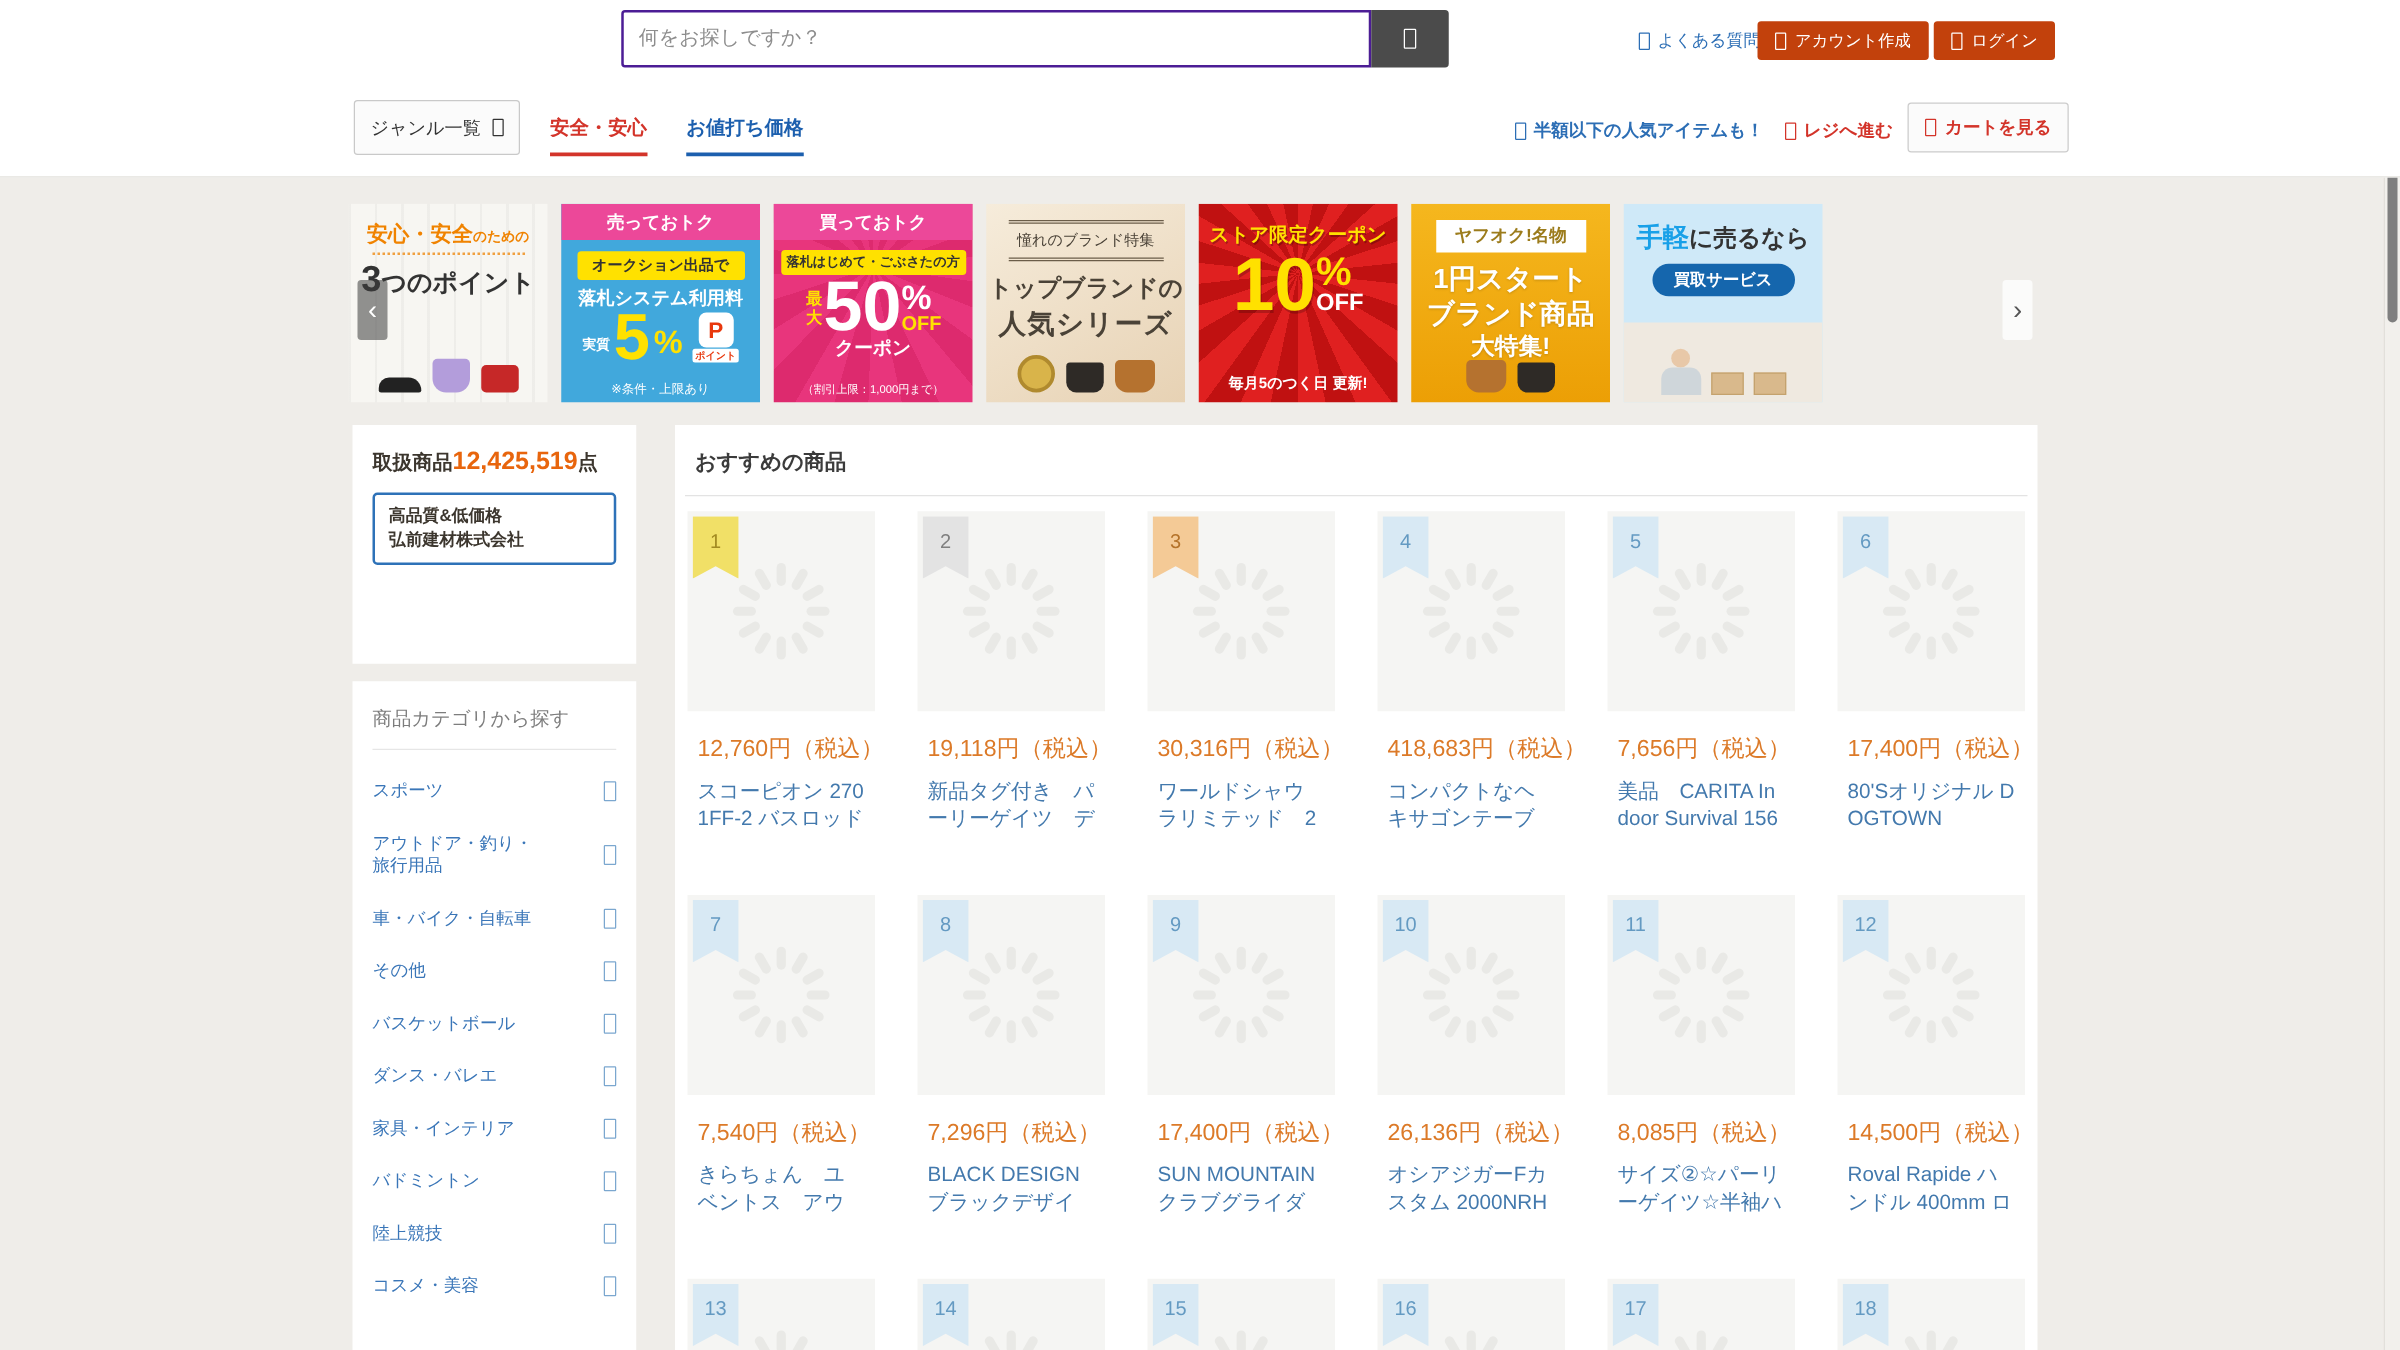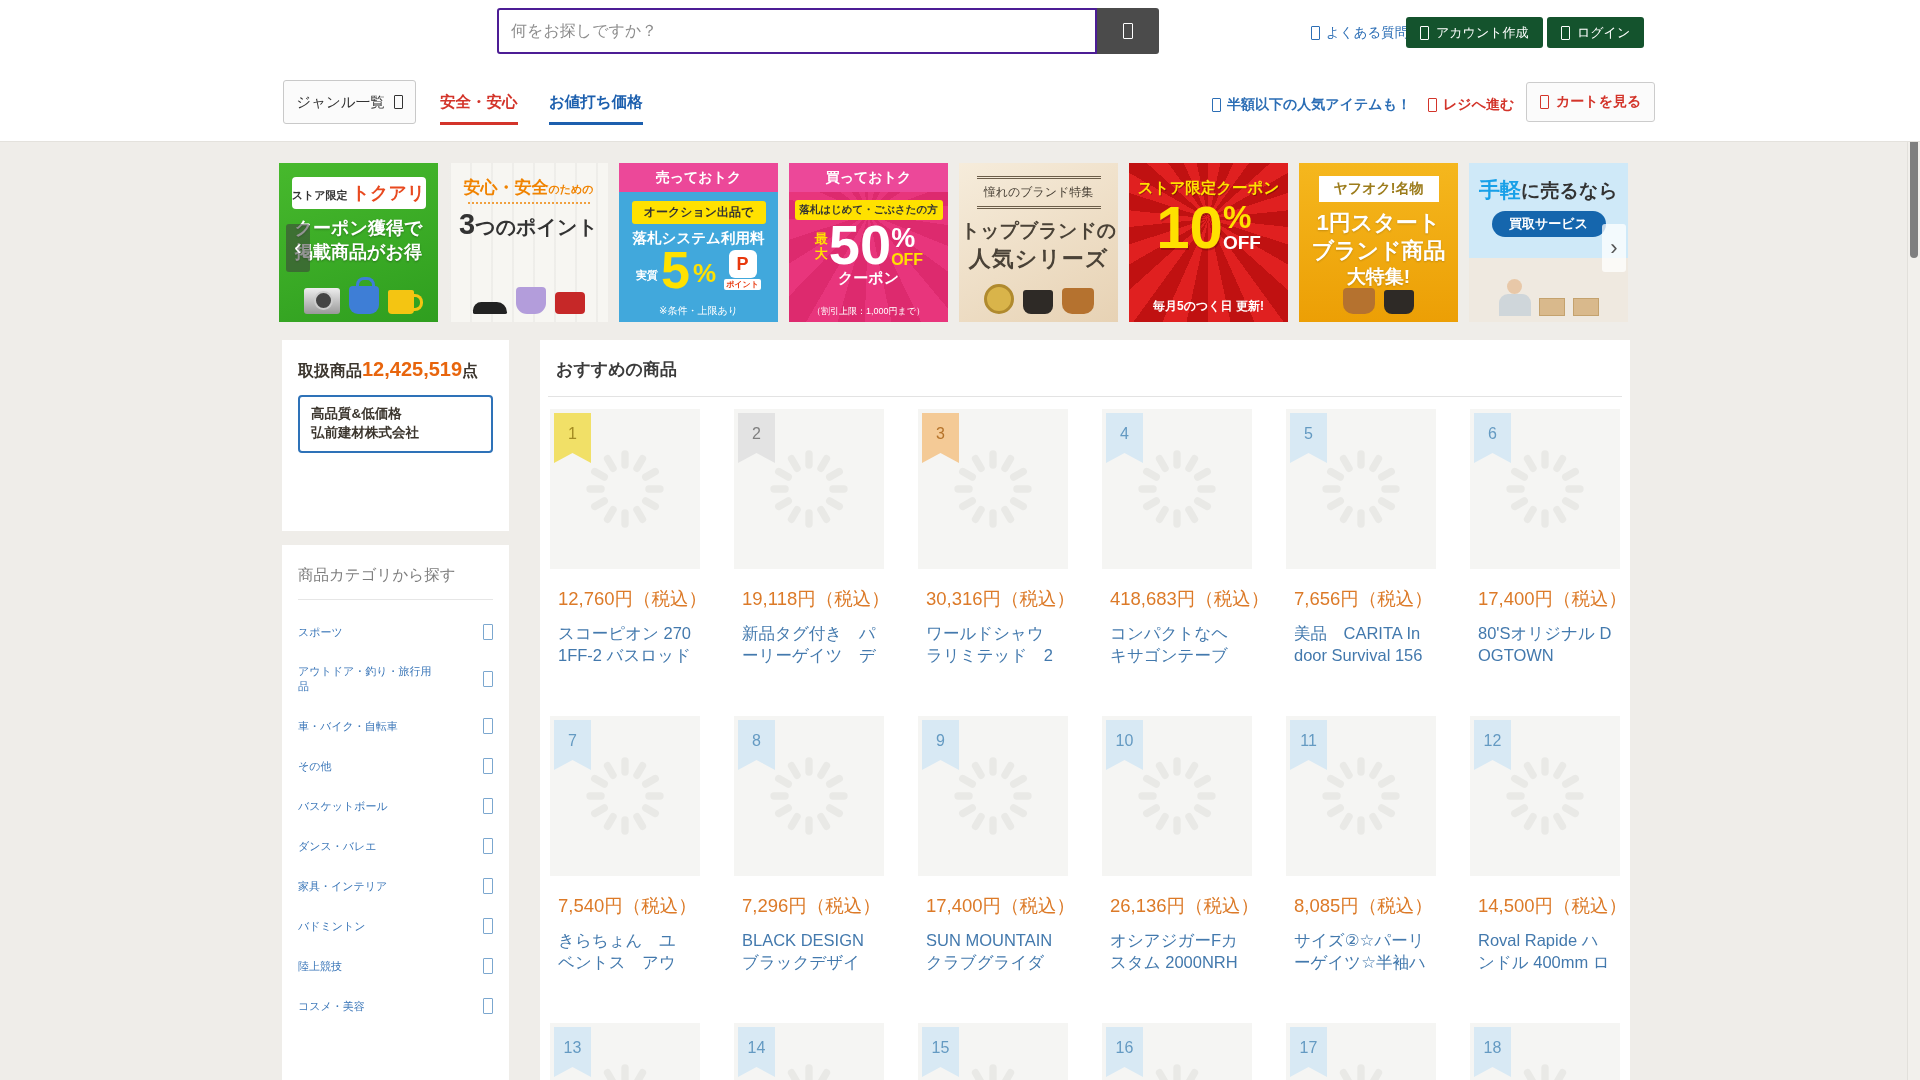--- a/index.html
+++ b/index.html
@@ -13,21 +13,21 @@
   .logo{position:absolute;left:282px;top:6px;width:202px;height:53px;background:#fcd43e;color:#161616;
         font-weight:bold;font-size:42px;text-align:center;line-height:52px;letter-spacing:1px;cursor:pointer;}
   .search{position:absolute;left:497px;top:8px;height:46px;display:flex;}
   .search input{width:600px;height:46px;box-sizing:border-box;border:2px solid #4c1d95;border-radius:3px 0 0 3px;
         font-size:16px;padding:0 12px;outline:none;color:#333;font-family:inherit;}
   .search input::placeholder{color:#8d8d8d;}
   .search-btn{width:62px;height:46px;background:#4b4b4b;border:none;border-radius:0 3px 3px 0;color:#fff;
         display:flex;align-items:center;justify-content:center;cursor:pointer;}
   .faq{position:absolute;left:1311px;top:24px;color:#2c6eb5;font-size:13.5px;display:flex;gap:6px;align-items:center;
         cursor:pointer;text-decoration:none;}
-  .btn-dark{position:absolute;top:17px;height:31px;background:#14532d;color:#fff;border:none;border-radius:3px;
+  .btn-dark{position:absolute;top:17px;height:31px;background:#c2410c;color:#fff;border:none;border-radius:3px;
         font-size:13px;padding:0 14px;display:flex;align-items:center;gap:7px;cursor:pointer;font-family:inherit;}
   .btn-acct{left:1406px;} .btn-login{left:1547px;}
 
   .genre-btn{position:absolute;left:283px;top:80px;width:133px;height:44px;background:#fbfbfb;border:1px solid #c9c9c9;
         border-radius:3px;font-size:14.5px;color:#333;display:flex;align-items:center;justify-content:center;gap:9px;
         cursor:pointer;font-family:inherit;}
   .tab{position:absolute;top:92px;font-size:15.5px;font-weight:bold;padding-bottom:9px;cursor:pointer;}
   .tab-safe{left:440px;color:#d3342a;border-bottom:3px solid #d3342a;}
   .tab-value{left:549px;color:#1c5fae;border-bottom:3px solid #1c5fae;}
   .half-link{position:absolute;left:1212px;top:96px;color:#2c6eb5;font-weight:bold;font-size:14px;display:flex;gap:6px;align-items:center;cursor:pointer;text-decoration:none;}
@@ -137,21 +137,21 @@
   .card-stats{height:191px;padding:18px 16px;}
   .stat1{font-size:16px;font-weight:bold;color:#3c362e;}
   .stat1 .num{color:#e8650d;font-size:20px;}
   .stat2{font-size:15px;font-weight:bold;color:#3c362e;line-height:1.45;}
   .stat2 .num{color:#2e72b8;font-size:18px;}
   .store-box{margin-top:13px;border:2px solid #2e72b8;border-radius:4px;padding:8px 11px;font-size:13.5px;font-weight:bold;
         color:#3c362e;line-height:1.4;cursor:pointer;}
   .card-cats{margin-top:14px;height:535px;padding:20px 16px;overflow:hidden;}
   .cat-title{color:#7d7d7d;font-size:15.5px;padding-bottom:13px;border-bottom:1px solid #e6e6e6;}
   .cat-list{list-style:none;margin:0;padding:0;}
-  .cat-item{display:flex;justify-content:space-between;align-items:center;color:#3a76b8;font-size:11px;margin-top:24px;cursor:pointer;gap:44px;}
+  .cat-item{display:flex;justify-content:space-between;align-items:center;color:#3a76b8;font-size:14px;margin-top:24px;cursor:pointer;gap:44px;}
   .cat-item .tofu{color:#7ba7cf;}
 
   
   .main{position:absolute;left:540px;top:340px;width:1090px;height:740px;background:#fff;box-sizing:border-box;
         padding:16px 8px 0;overflow:hidden;}
   .main-title{font-size:17px;font-weight:bold;color:#3b3b3b;margin:2px 0 0 8px;}
   .main-divider{height:1px;background:#e3e3e3;margin:15px 0 0;}
   .grid{display:flex;flex-wrap:wrap;column-gap:34px;padding:12px 2px 0;}
   .pcard{width:150px;height:307px;cursor:pointer;}
   .thumb-box{width:150px;height:160px;background:#f5f5f3;position:relative;display:flex;align-items:center;justify-content:center;}
@@ -210,33 +210,20 @@
     <span>レジへ進む</span>
   </a>
   <button class="cart-btn">
     <span class="tofu sm"></span>
     <span>カートを見る</span>
   </button>
 </header>
 
 <div class="carousel">
 
-  <div class="banner b1">
-    <div class="b1-pill">
-      <span class="b1-pre">ストア限定</span>
-      <span class="b1-name">トクアリ</span>
-    </div>
-    <div class="b1-line">クーポン獲得で</div>
-    <div class="b1-line">掲載商品がお得</div>
-    <div class="b-items">
-      <span class="cam"></span>
-      <span class="bluebag"></span>
-      <span class="mug"></span>
-    </div>
-  </div>
 
   <div class="banner b2">
     <div class="b2-top">
       <span class="b2-big">安心・安全</span><span class="b2-small">のための</span>
     </div>
     <div class="b2-dots"></div>
     <div class="b2-title">
       <span class="b2-n">3</span><span>つのポイント</span>
     </div>
     <div class="b-items">

